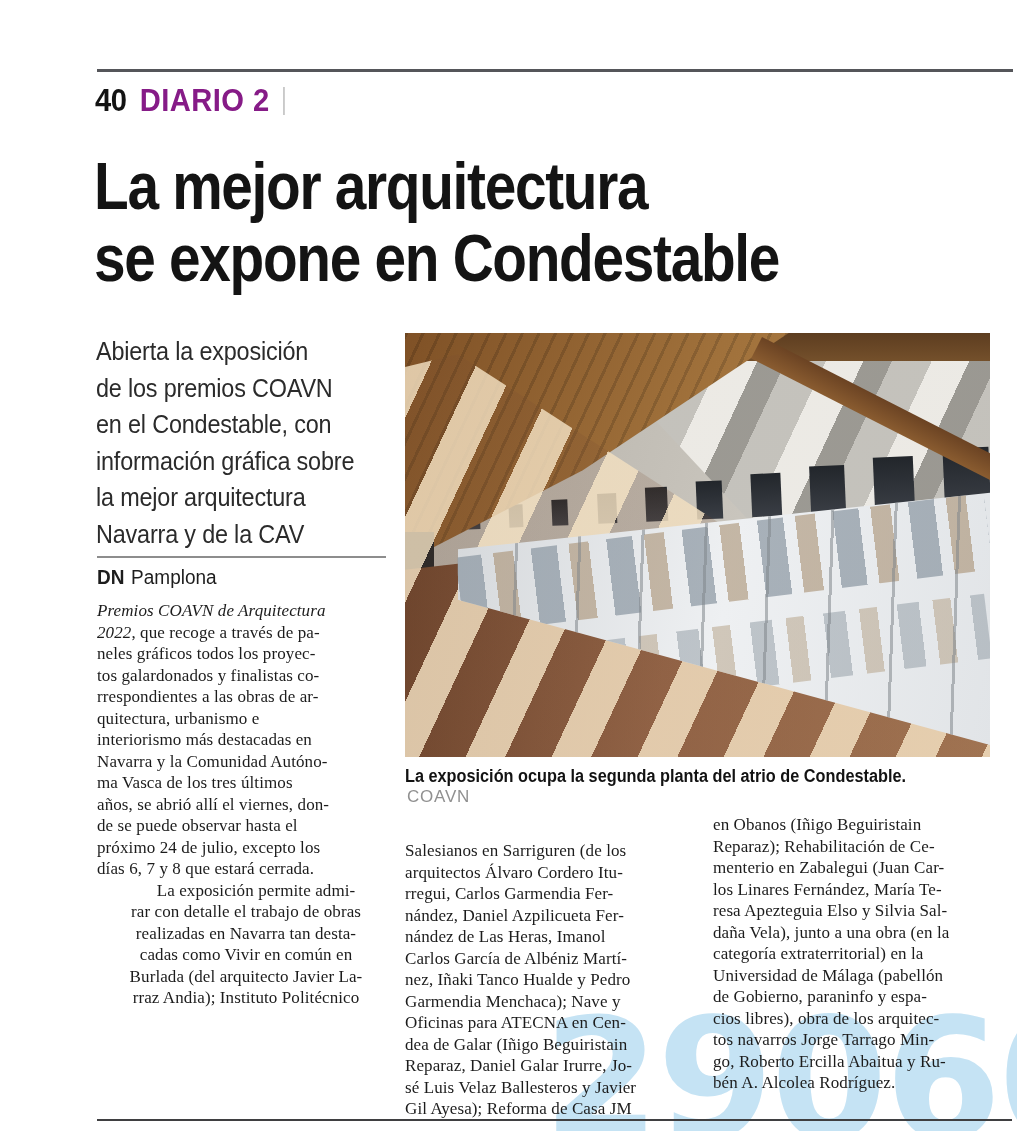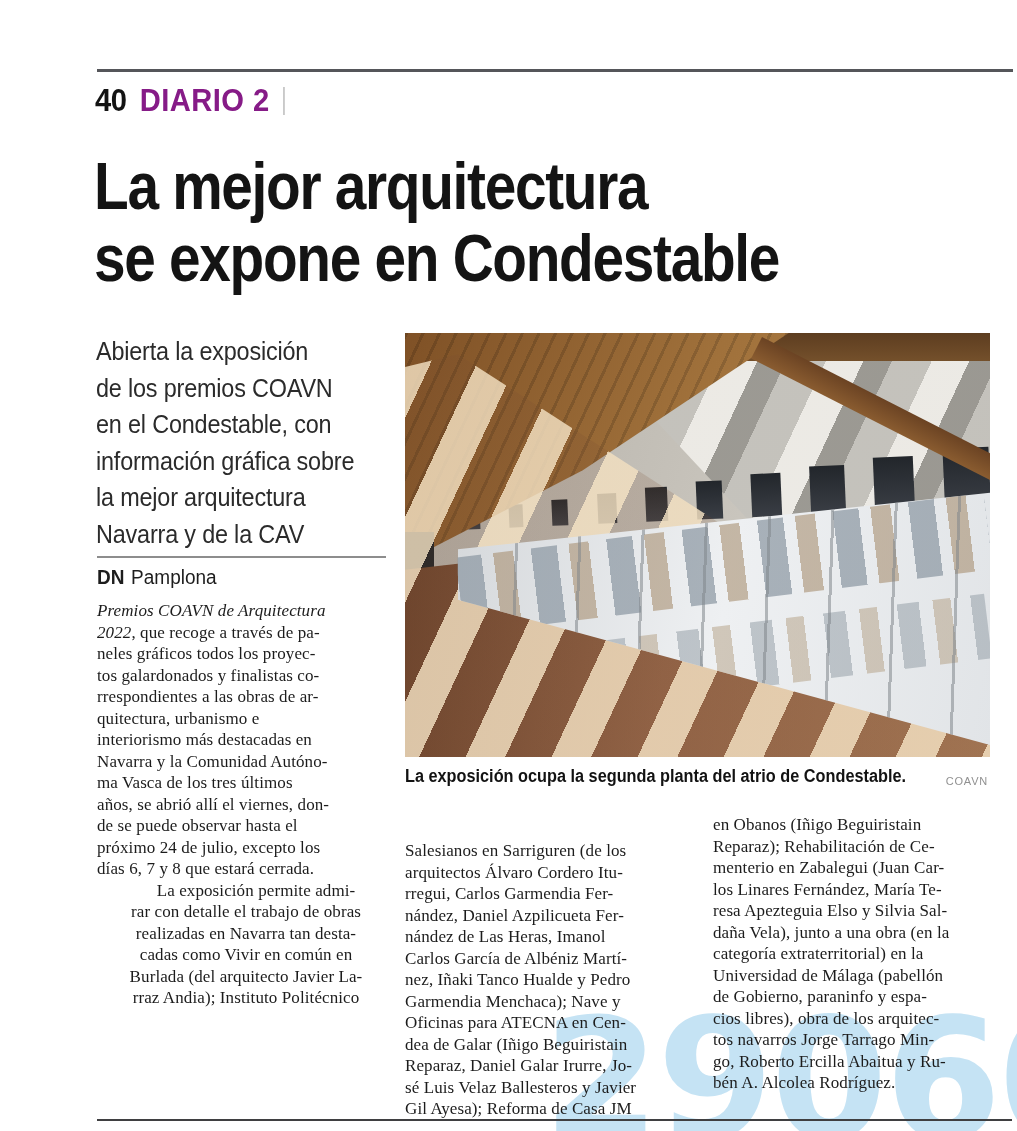--- a/index.html
+++ b/index.html
@@ -80,23 +80,23 @@
     clip-path:polygon(0 30%,100% 11%,100% 96%,0 47%);}
   .ph-panels > div{position:absolute;}
   .ph-seps{left:0;top:0;width:100%;height:100%;
     background:repeating-linear-gradient(92deg,rgba(0,0,0,0) 0 60px,rgba(128,134,139,0.55) 60px 63px);}
   .ph-thumbs1{left:0;top:22%;width:100%;height:26%;transform:rotate(-7deg);
     background:repeating-linear-gradient(90deg,rgba(138,150,161,0.70) 0 26px,rgba(255,255,255,0) 26px 38px,rgba(168,144,114,0.60) 38px 58px,rgba(255,255,255,0) 58px 76px);}
   .ph-thumbs2{left:0;top:56%;width:100%;height:22%;transform:rotate(-7deg);
     background:repeating-linear-gradient(90deg,rgba(150,160,168,0.55) 0 22px,rgba(255,255,255,0) 22px 36px,rgba(178,158,130,0.50) 36px 54px,rgba(255,255,255,0) 54px 74px);}
 
   
-  #caption{left:405px;top:766px;width:600px;display:flex;align-items:flex-end;}
+  #caption{left:405px;top:766px;width:600px;display:flex;align-items:flex-start;flex-direction:column;}
   .cap-text{font-size:17.5px;font-weight:bold;color:#121212;transform:scaleX(0.93);transform-origin:left bottom;white-space:nowrap;}
-  .cap-credit{font-size:11px;color:#909090;letter-spacing:0.8px;margin-left:2px;}
+  .cap-credit{font-size:17px;color:#909090;letter-spacing:0.8px;margin-left:2px;}
 
   
   #bottom-rule{left:97px;top:1119px;width:915px;height:2px;background:#3f3f41;z-index:3;}
   #watermark{left:543px;top:996px;font-family:"DejaVu Sans",sans-serif;font-size:168px;font-weight:bold;
     color:#c5e3f4;letter-spacing:-3px;line-height:1;z-index:1;}
 </style>
 </head>
 <body>
 
 <div id="watermark" class="abs">29060</div>

